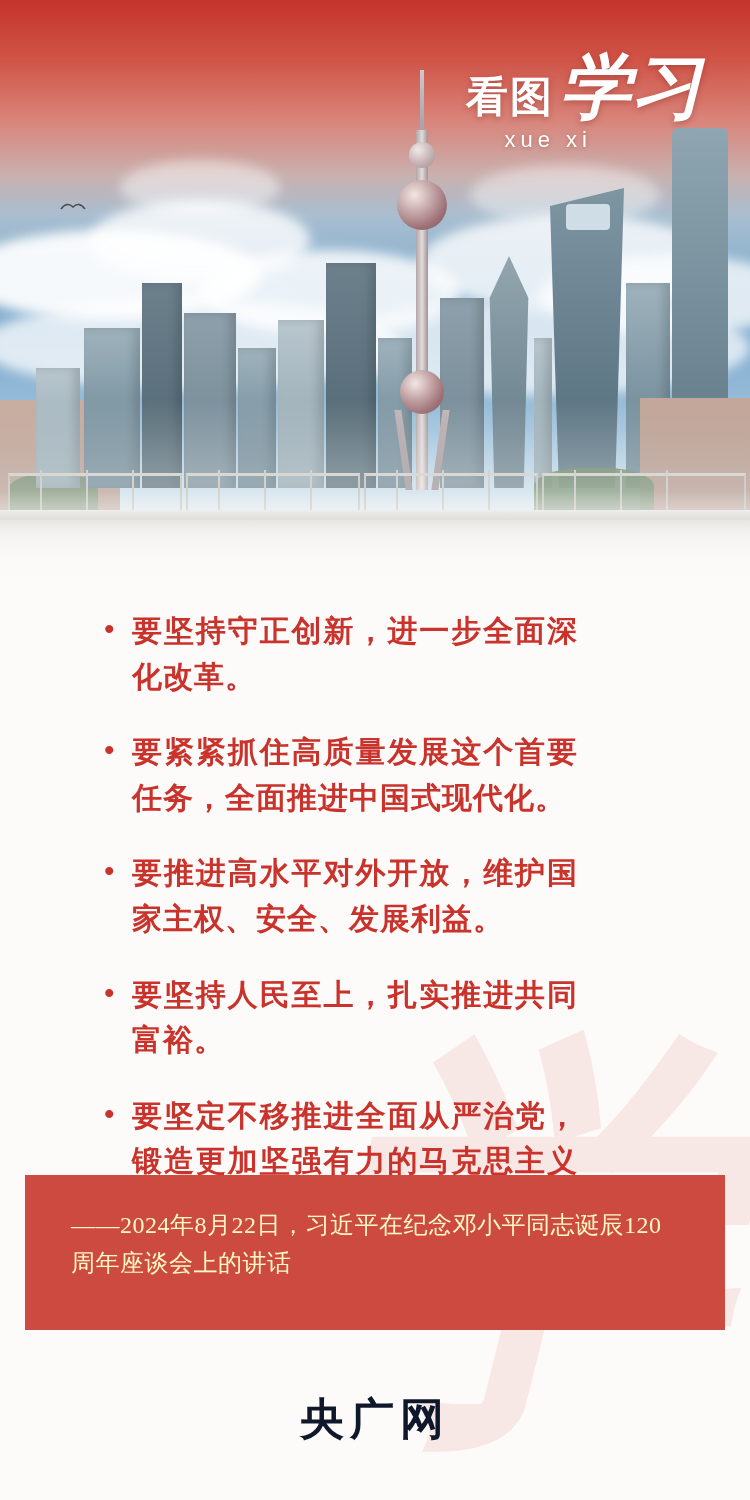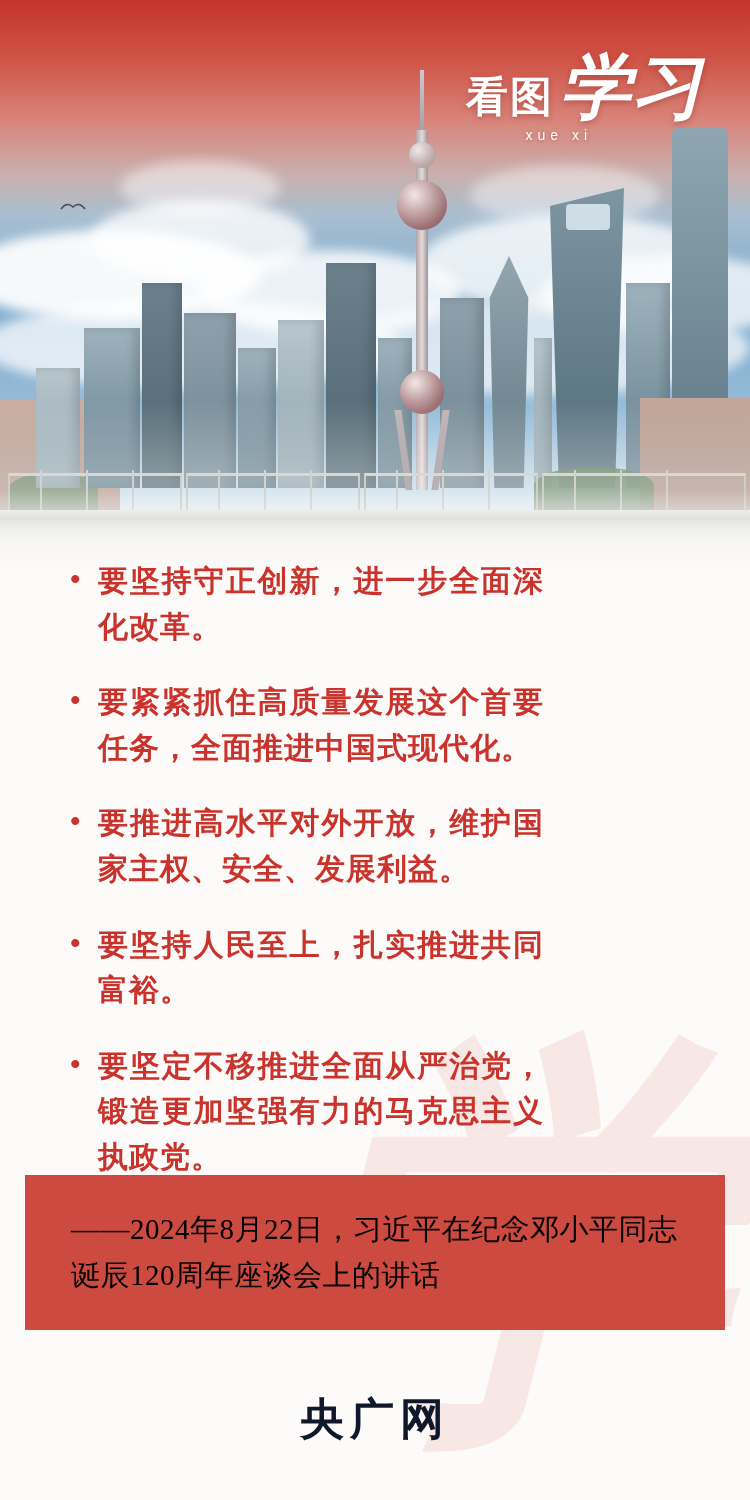--- a/index.html
+++ b/index.html
@@ -244,21 +244,21 @@
   }
   .logo .line1 .big {
     font-size: 71px;
     font-family: "Liberation Serif", "DejaVu Serif", serif;
     font-style: italic;
     letter-spacing: 0;
     margin-left: 6px;
   }
   .logo .pinyin {
     font-family: "Liberation Sans", "DejaVu Sans", sans-serif;
-    font-size: 14px;
+    font-size: 22px;
     letter-spacing: 5px;
     margin-top: 4px;
     margin-right: 110px;
     text-shadow: 0 1px 4px rgba(120,20,15,0.35);
   }
 
   
   .watermark {
     position: absolute;
     right: 20px;
@@ -270,23 +270,24 @@
     font-style: italic;
     font-weight: bold;
     pointer-events: none;
     user-select: none;
     z-index: 0;
   }
 
   
   .content {
     position: absolute;
-    left: 0; top: 558px;
+    left: 0; top: 608px;
     width: 598px;
     z-index: 3;
+    padding-left: 34px;
   }
   ul.points {
     list-style: none;
     margin: 0;
     padding: 0 54px 0 68px;
   }
   ul.points li {
     position: relative;
     color: #c9332b;
     font-size: 30px;
@@ -314,22 +315,22 @@
     top: 1175px;
     width: 700px;
     height: 155px;
     background: #cd4a41;
     z-index: 3;
     box-sizing: border-box;
     padding: 32px 40px 0 46px;
   }
   .source p {
     margin: 0;
-    color: #000000;
-    font-size: 29px;
+    color: #fef9c3;
+    font-size: 24px;
     line-height: 1.58;
     letter-spacing: 0.5px;
     font-family: "Liberation Serif", "DejaVu Serif", serif;
   }
 
   
   .footer {
     position: absolute;
     left: 0;
     top: 1390px;

